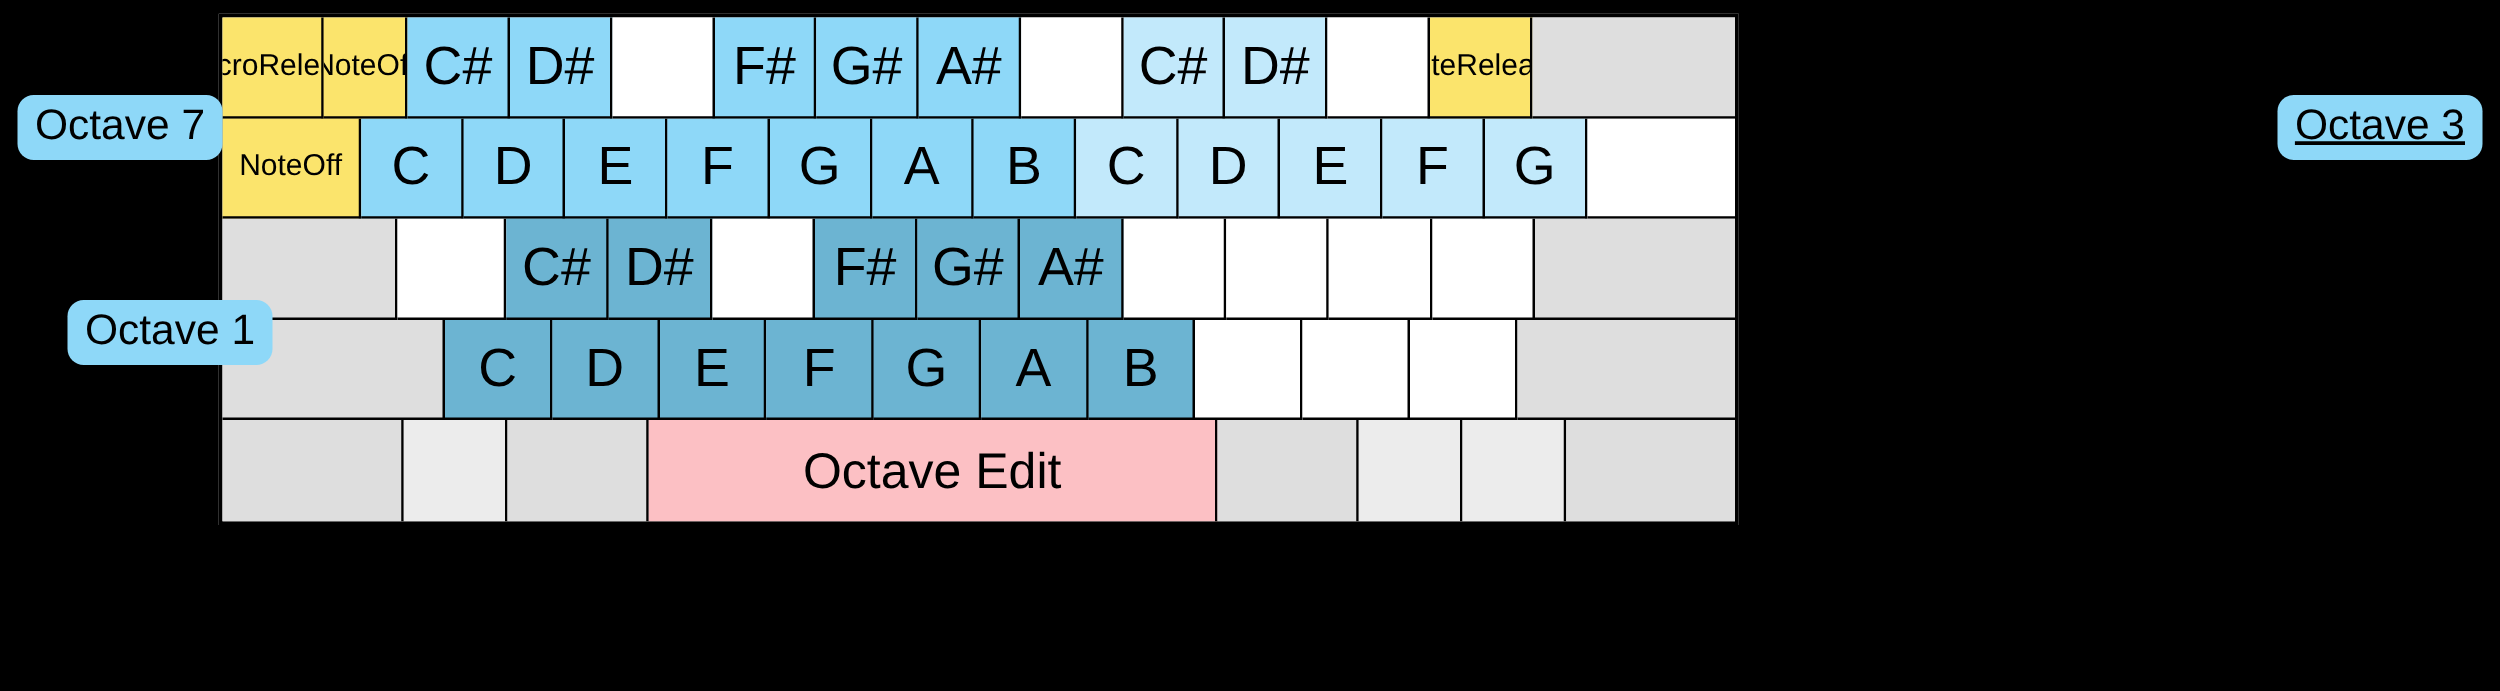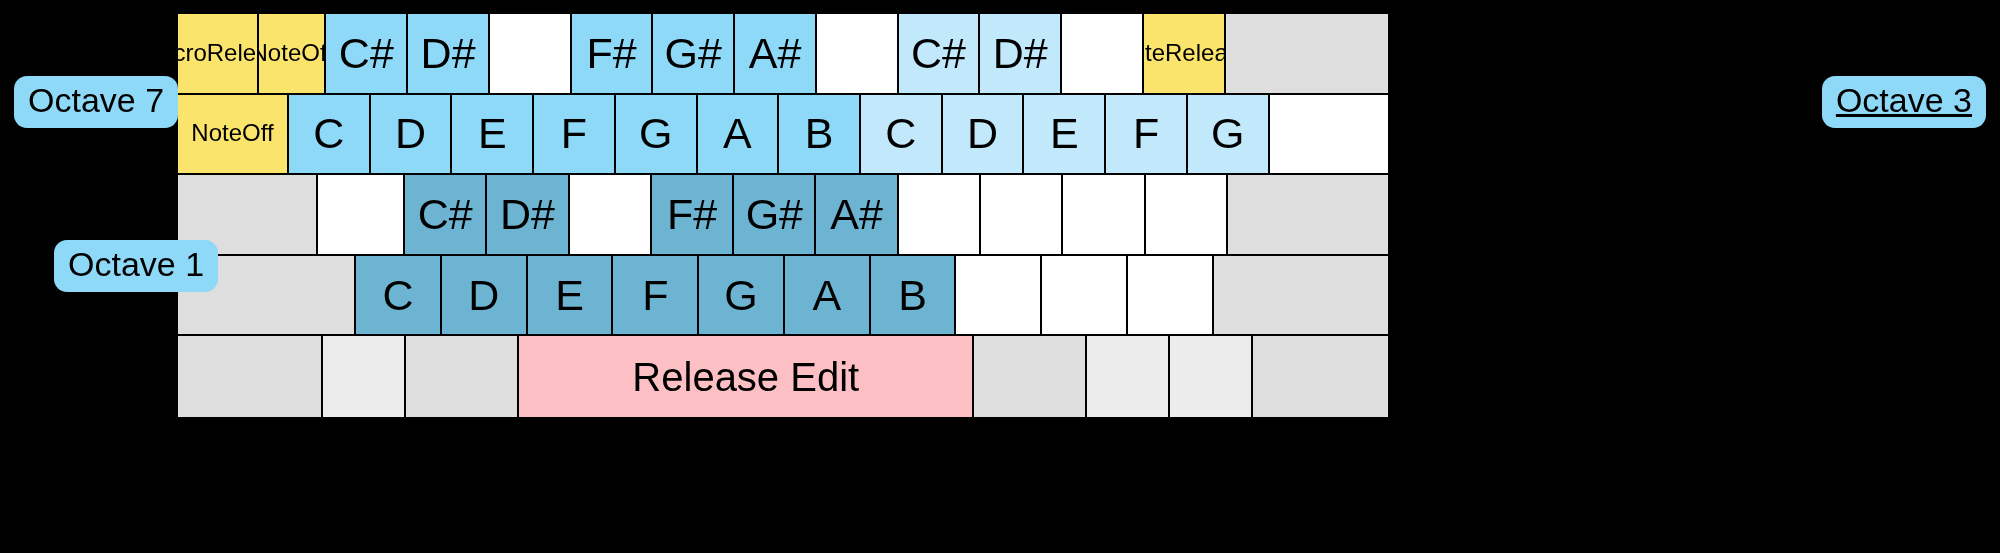--- a/index.html
+++ b/index.html
@@ -113,21 +113,21 @@
       <div class="key f-blue-dk t-big" style="flex: 0.88 1 0px;">B</div>
       <div class="key f-white t-big" style="flex: 0.88 1 0px;"></div>
       <div class="key f-white t-big" style="flex: 0.88 1 0px;"></div>
       <div class="key f-white t-big" style="flex: 0.88 1 0px;"></div>
       <div class="key f-gray t-big" style="flex: 1.88 1 0px;"></div>
     </div>
     <div class="krow">
       <div class="key f-gray t-big" style="flex: 1.3 1 0px;"></div>
       <div class="key f-gray2 t-big" style="flex: 0.72 1 0px;"></div>
       <div class="key f-gray t-big" style="flex: 1 1 0px;"></div>
-      <div class="key f-pink t-toggle" style="flex: 4.2 1 0px;">Release Edit</div>
+      <div class="key f-pink t-toggle" style="flex: 4.2 1 0px;">Octave Edit</div>
       <div class="key f-gray t-big" style="flex: 1 1 0px;"></div>
       <div class="key f-gray2 t-big" style="flex: 0.72 1 0px;"></div>
       <div class="key f-gray2 t-big" style="flex: 0.72 1 0px;"></div>
       <div class="key f-gray t-big" style="flex: 1.22 1 0px;"></div>
     </div>
   </div>
 
 <div class="pill" id="oct2">Octave 7</div>
 <div class="pill" id="oct1">Octave 1</div>
 <div class="pill" id="oct3">Octave 3</div>

